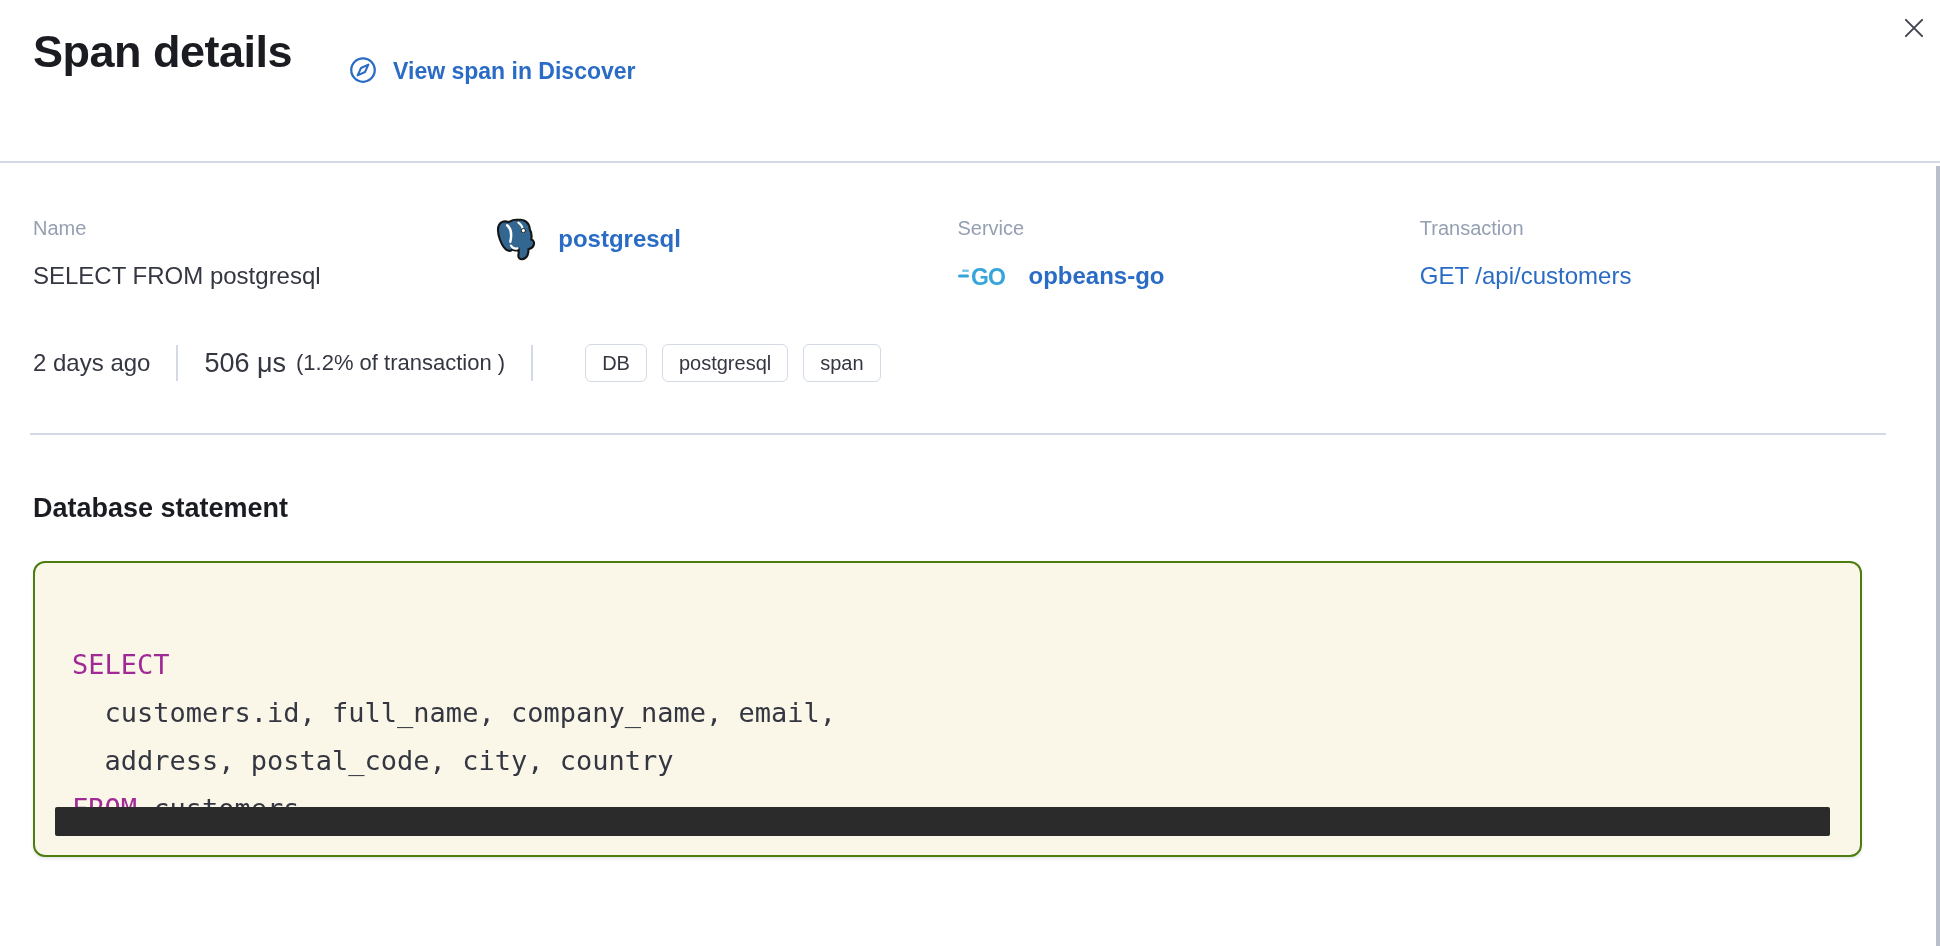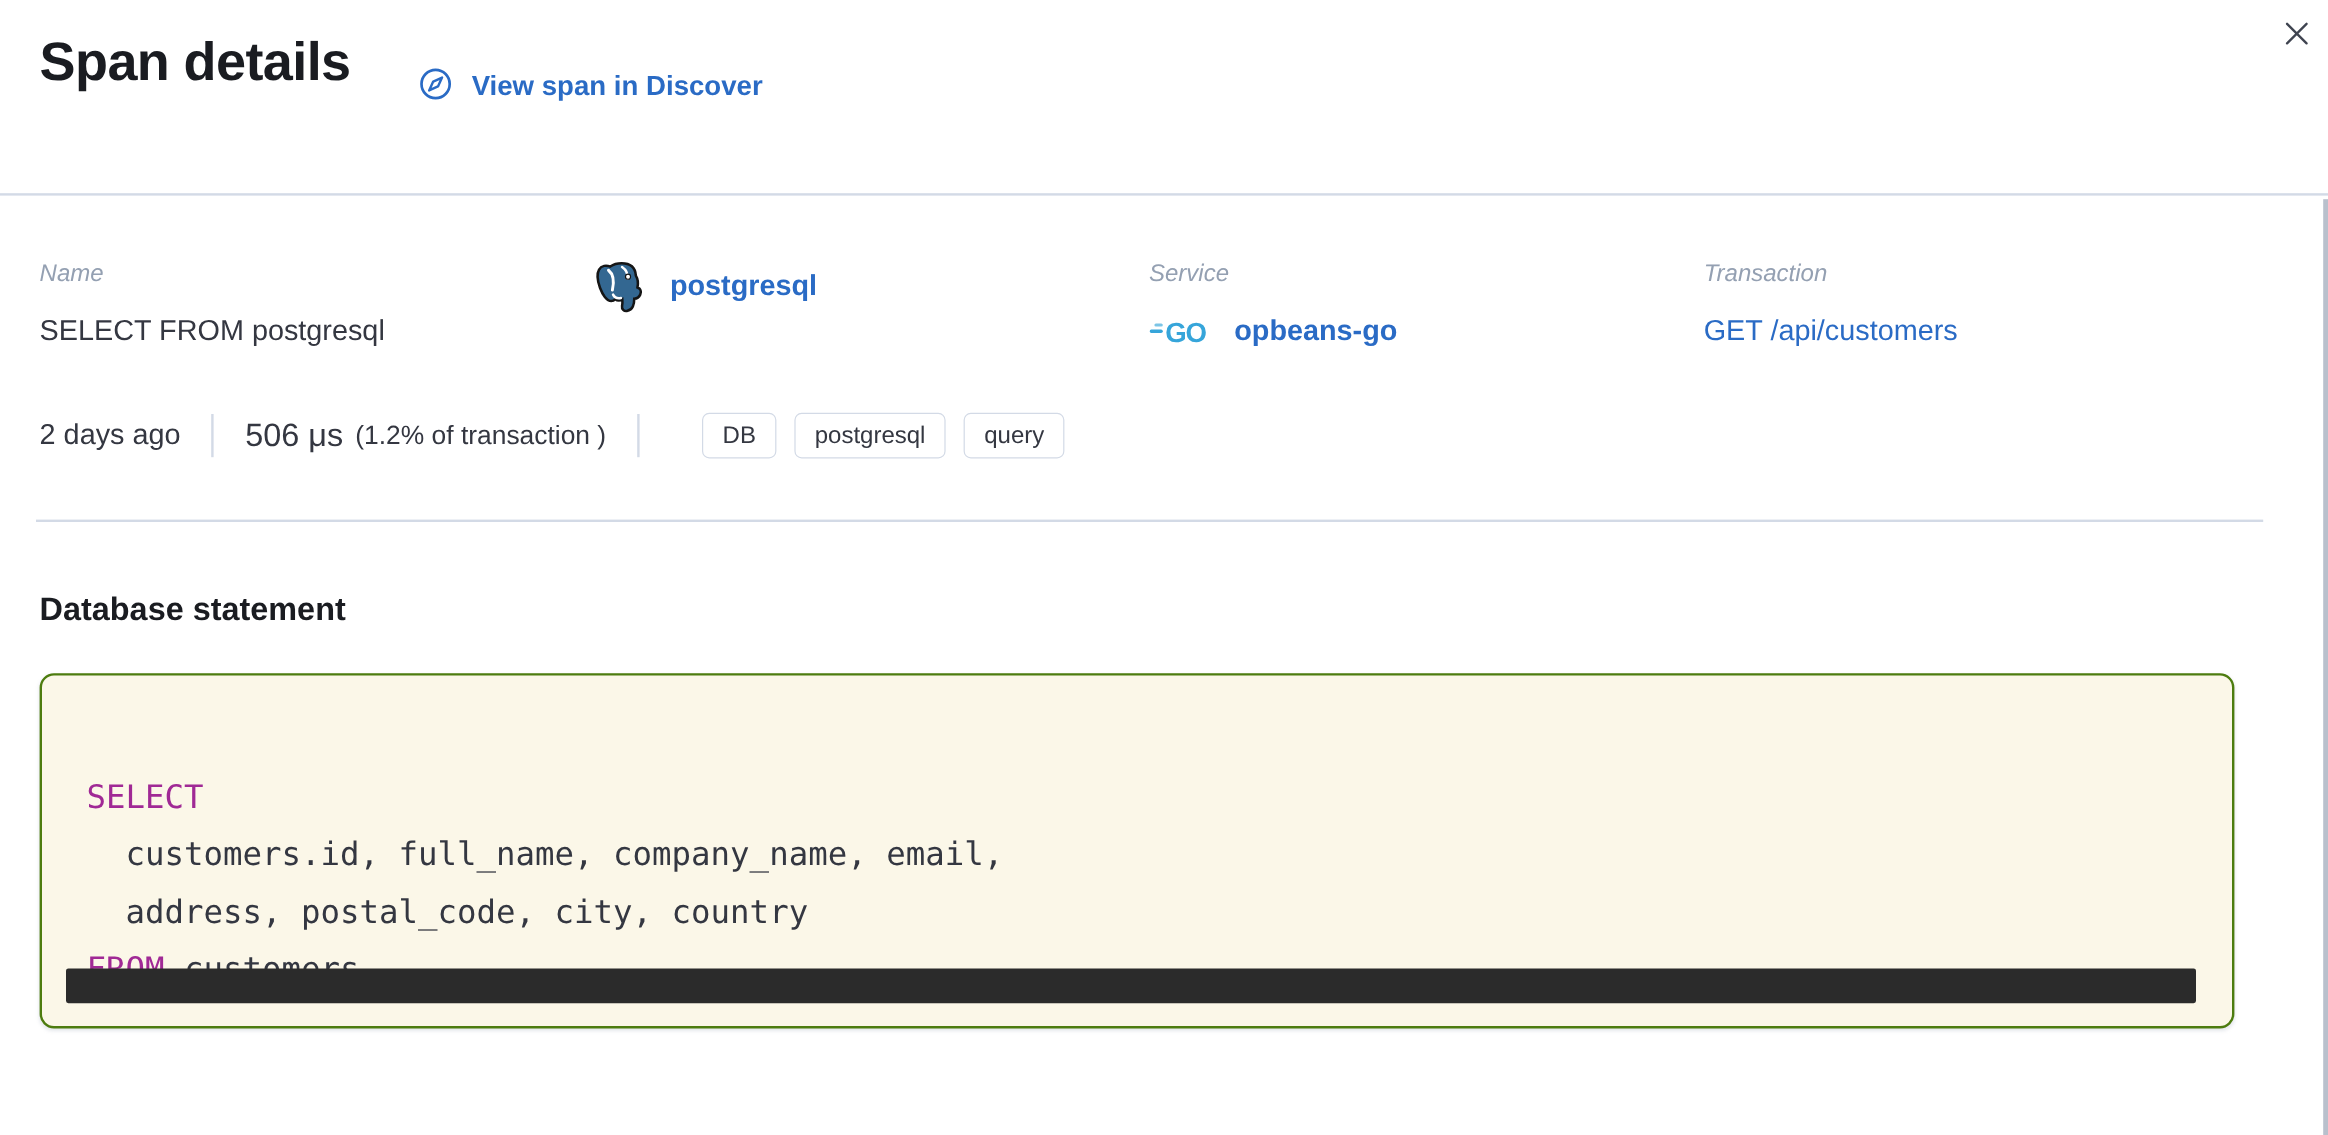--- a/index.html
+++ b/index.html
@@ -28,21 +28,21 @@
     position:absolute; top:8px; right:6px; width:40px; height:40px;
     display:flex; align-items:center; justify-content:center;
     background:none; border:none; cursor:pointer; padding:0;
   }
 
   
   .meta-grid {
     display:grid; grid-template-columns:repeat(4,1fr);
     margin:53px 58px 0 33px;
   }
-  .meta-label { font-size:20px; line-height:24px; color:#94a0b2; margin-bottom:13px;font-style:italic; }
+  .meta-label { font-size:20px; line-height:24px; color:#94a0b2; margin-bottom:13px; }
   .meta-value { font-size:24px; color:#343741; display:flex; align-items:center; gap:17px; height:46px; }
   .meta-value a { color:var(--link); text-decoration:none; cursor:pointer; }
   .w700 { font-weight:700; } .w600 { font-weight:600; } .w500 { font-weight:500; }
 
   
   .summary-row { display:flex; align-items:center; margin:44px 0 0 33px; height:40px; }
   .timestamp { font-size:24px; color:#343741; }
   .vsep { width:2px; height:36px; background:var(--divider); margin:0 26px; }
   .duration { font-size:27px; color:#343741; }
   .duration-pct { font-size:22px; color:#343741; margin-left:10px;text-align:right; }
@@ -147,21 +147,21 @@
 
 <div class="summary-row">
   <span class="timestamp">2 days ago</span>
   <span class="vsep"></span>
   <span class="duration">506 μs</span>
   <span class="duration-pct">(1.2% of transaction )</span>
   <span class="vsep"></span>
   <span class="badges">
     <span class="badge">DB</span>
     <span class="badge">postgresql</span>
-    <span class="badge">query</span>
+    <span class="badge">span</span>
   </span>
 </div>
 
 <hr class="divider2">
 
 <h2 class="section-title">Database statement</h2>
 
 <div class="code-block">
   <pre><span class="kw">SELECT</span>
   customers.id, full_name, company_name, email,

